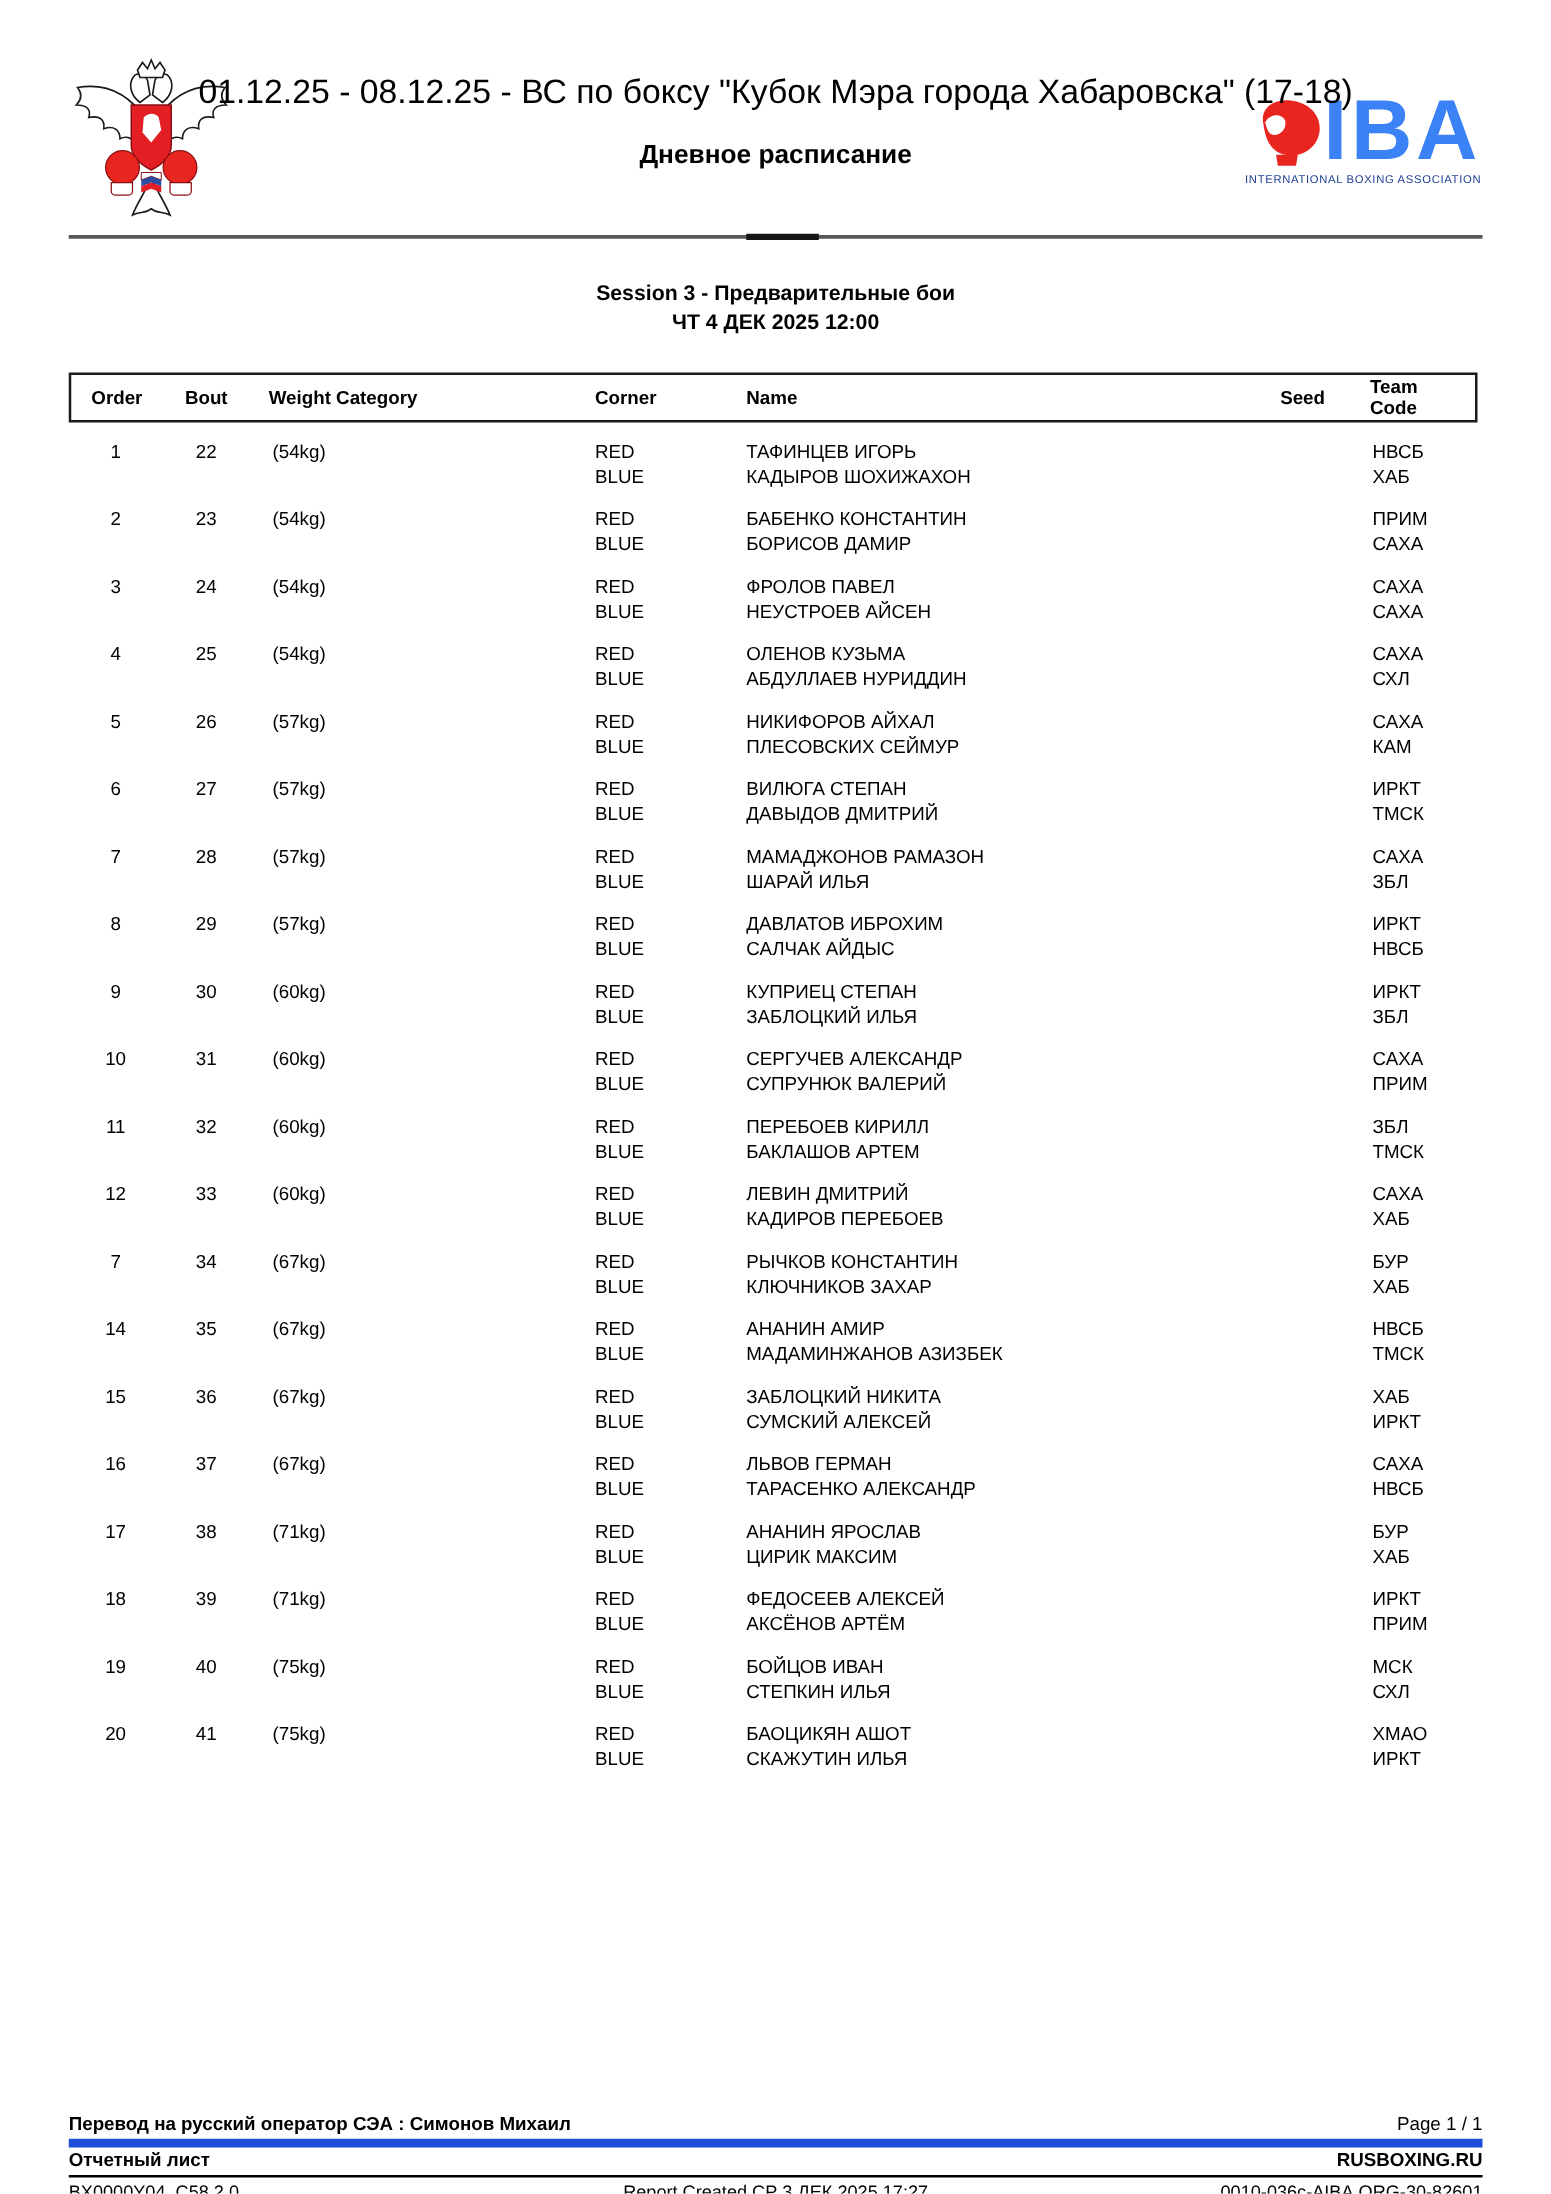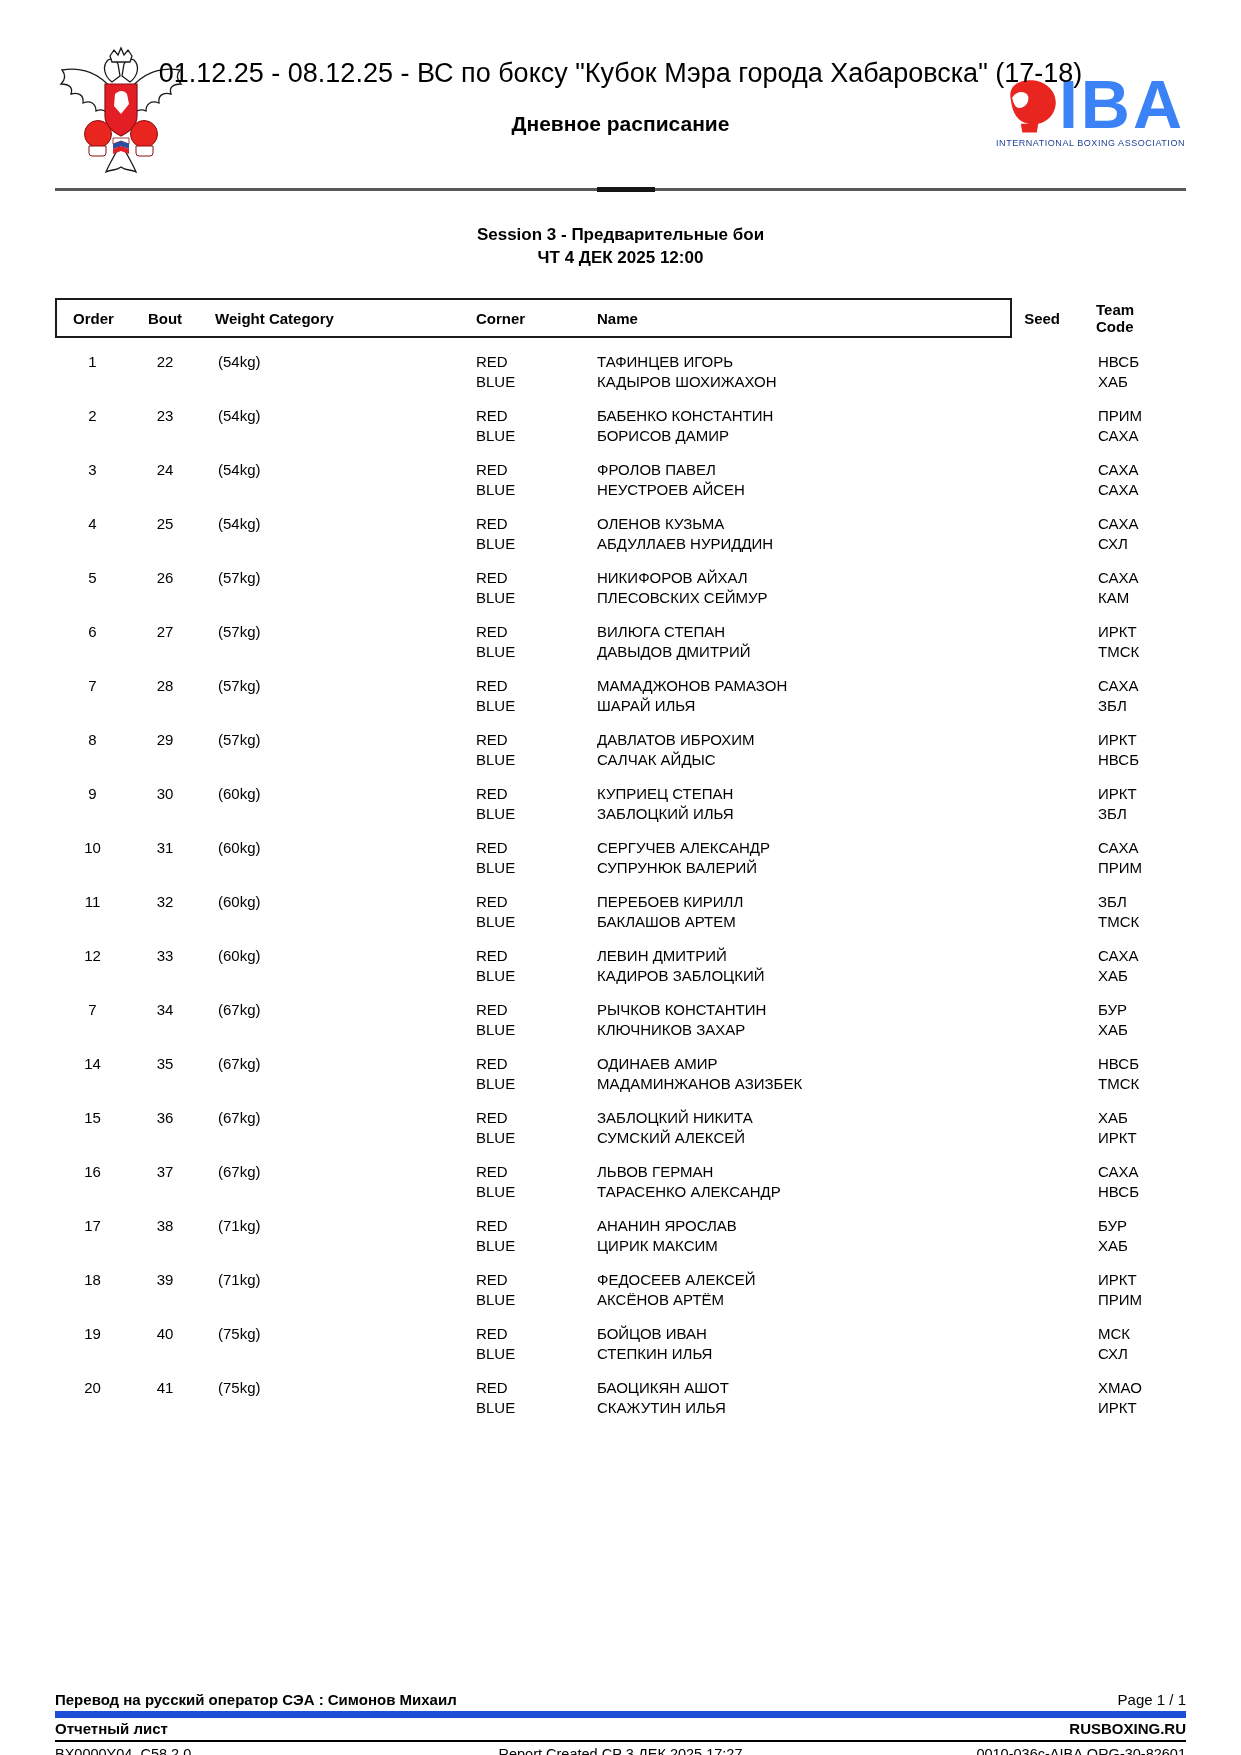--- a/index.html
+++ b/index.html
@@ -22,21 +22,21 @@
 
   .divider { position:absolute; top:188px; left:55px; width:1131px; height:3px; background:#58585a; }
   .divider-dark { position:absolute; left:542px; top:-1px; width:58px; height:5px; background:#161616; }
 
   
   .session { position:absolute; top:223px; left:0; right:0; text-align:center;
              font-size:17px; font-weight:700; line-height:23px; }
 
   
   .thead {
-    position:absolute; top:298px; left:55px; width:957px; height:40px;
+    position:absolute; top:298px; left:55px; width:1127px; height:40px;
     border:2px solid #1a1a1a; box-sizing:border-box;
     display:grid; grid-template-columns:73px 70px 276px 121px 341px 122px 120px;
     align-items:center; font-size:15px; font-weight:700;
   }
   .th-order, .th-bout { text-align:center; }
   .th-weight { padding-left:15px; }
   .th-seed { text-align:right; }
   .th-team { padding-left:36px; line-height:17px; }
 
   .tbody { position:absolute; top:338px; left:55px; width:1127px; padding-top:14px; }
@@ -429,21 +429,21 @@
         </div>
         <div class="c-weight">
           <div>(60kg)</div>
         </div>
         <div class="c-corner">
           <div>RED</div>
           <div>BLUE</div>
         </div>
         <div class="c-name">
           <div>ЛЕВИН ДМИТРИЙ</div>
-          <div>КАДИРОВ ЗАБЛОЦКИЙ</div>
+          <div>КАДИРОВ ПЕРЕБОЕВ</div>
         </div>
         <div class="c-seed">
           <div></div>
           <div></div>
         </div>
         <div class="c-team">
           <div>САХА</div>
           <div>ХАБ</div>
         </div>
       </div>
@@ -482,21 +482,21 @@
           <div>35</div>
         </div>
         <div class="c-weight">
           <div>(67kg)</div>
         </div>
         <div class="c-corner">
           <div>RED</div>
           <div>BLUE</div>
         </div>
         <div class="c-name">
-          <div>ОДИНАЕВ АМИР</div>
+          <div>АНАНИН АМИР</div>
           <div>МАДАМИНЖАНОВ АЗИЗБЕК</div>
         </div>
         <div class="c-seed">
           <div></div>
           <div></div>
         </div>
         <div class="c-team">
           <div>НВСБ</div>
           <div>ТМСК</div>
         </div>

